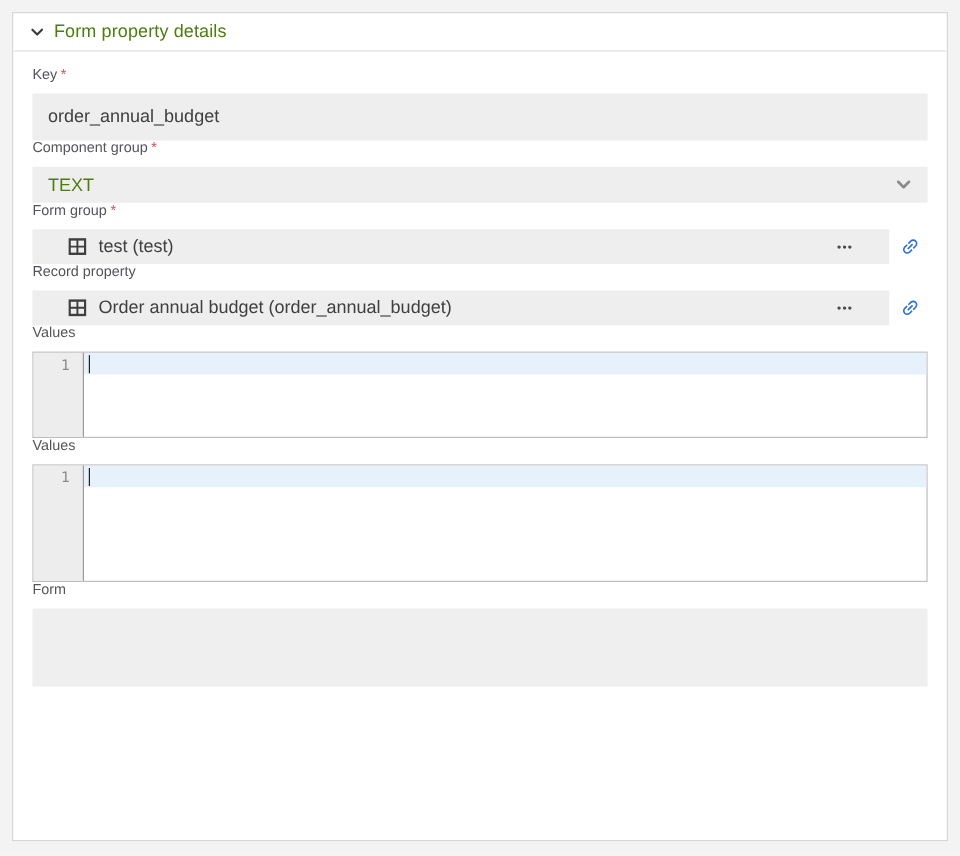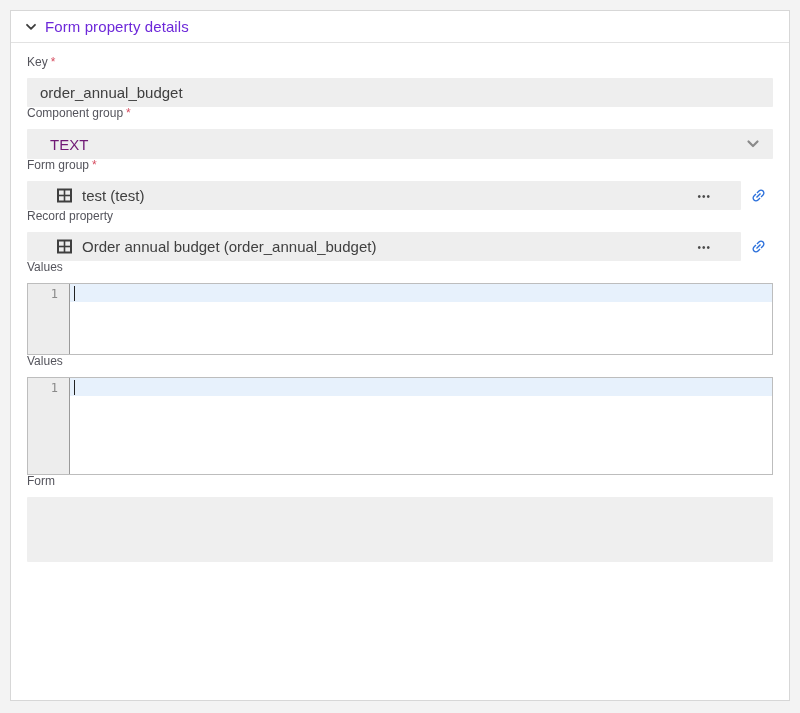--- a/index.html
+++ b/index.html
@@ -25,57 +25,57 @@
     cursor: pointer;
   }
   .panel-header .chev {
     width: 12px; height: 12px;
     margin-right: 8px;
     display: inline-flex; align-items: center; justify-content: center;
   }
   .panel-title {
     font-size: 15px;
     font-weight: 500;
-    color: #6d28d9;
+    color: #4d7c0f;
     letter-spacing: 0.1px;
   }
   .panel-body { padding: 13px 16px 0 16px; }
 
   .field-group { margin-bottom: 0; }
   .field-label {
     display: block;
     font-size: 12px;
     line-height: 12px;
     color: #54545c;
     margin-bottom: 10px;
   }
   .req { color: #d64d60; margin-left: 3px; }
 
   .text-input {
     width: 100%;
-    height: 29px;
+    height: 39px;
     border: none;
     outline: none;
     background: #eeeeee;
     color: #404040;
     font-size: 15px;
     font-family: "Liberation Sans", "DejaVu Sans", sans-serif;
     padding: 0 13px;
     border-radius: 1px;
   }
 
   .select-box {
     position: relative;
     width: 100%;
     height: 30px;
     background: #eeeeee;
     display: flex;
     align-items: center;
-    padding: 0 23px;
-    color: #701a75;
+    padding: 0 13px;
+    color: #4d7c0f;
     font-size: 15px;
     cursor: pointer;
     border-radius: 1px;
   }
   .select-box .chev-dn {
     position: absolute;
     right: 12px; top: 50%;
     transform: translateY(-50%);
     width: 16px; height: 16px;
     display: flex; align-items: center; justify-content: center;

